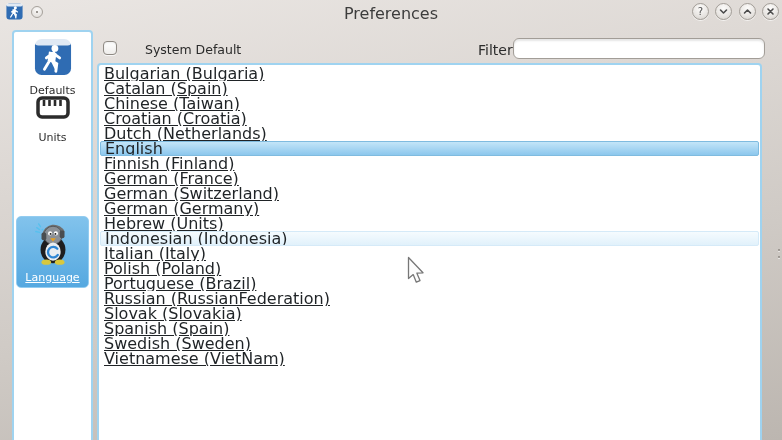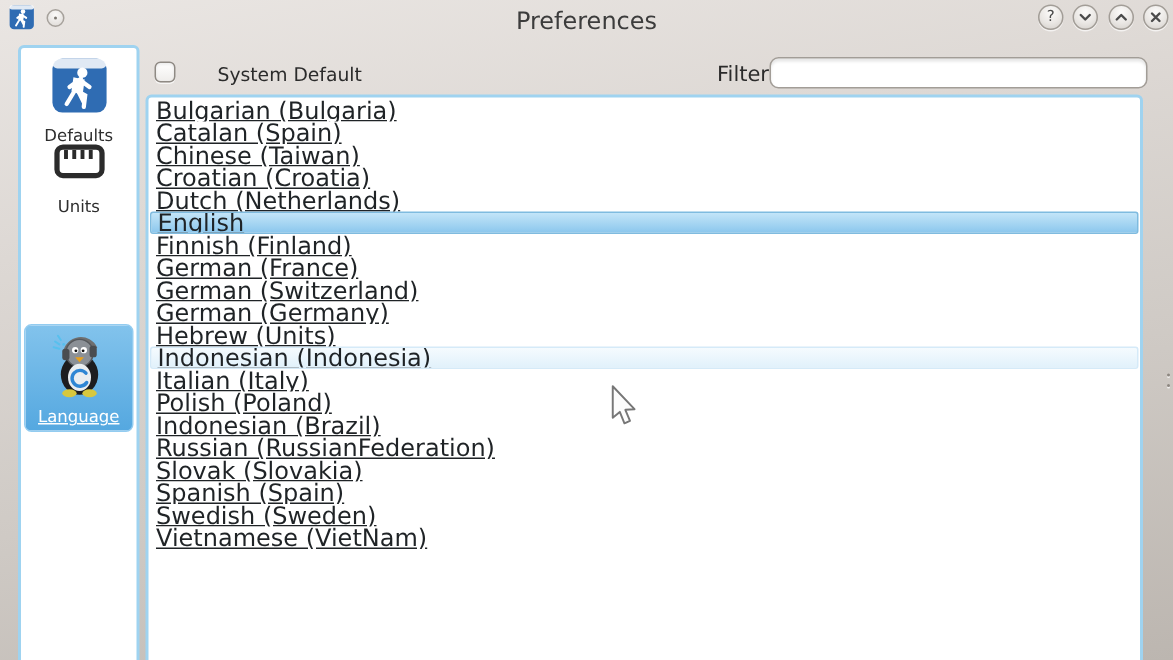--- a/index.html
+++ b/index.html
@@ -169,21 +169,21 @@
     <div class="row">Dutch (Netherlands)</div>
     <div class="row selected">English</div>
     <div class="row">Finnish (Finland)</div>
     <div class="row">German (France)</div>
     <div class="row">German (Switzerland)</div>
     <div class="row">German (Germany)</div>
     <div class="row">Hebrew (Units)</div>
     <div class="row hovered">Indonesian (Indonesia)</div>
     <div class="row">Italian (Italy)</div>
     <div class="row">Polish (Poland)</div>
-    <div class="row">Indonesian (Brazil)</div>
+    <div class="row">Portuguese (Brazil)</div>
     <div class="row">Russian (RussianFederation)</div>
     <div class="row">Slovak (Slovakia)</div>
     <div class="row">Spanish (Spain)</div>
     <div class="row">Swedish (Sweden)</div>
     <div class="row">Vietnamese (VietNam)</div>
   </div>
 
   <div class="grip">
       <i></i>
       <i></i>

